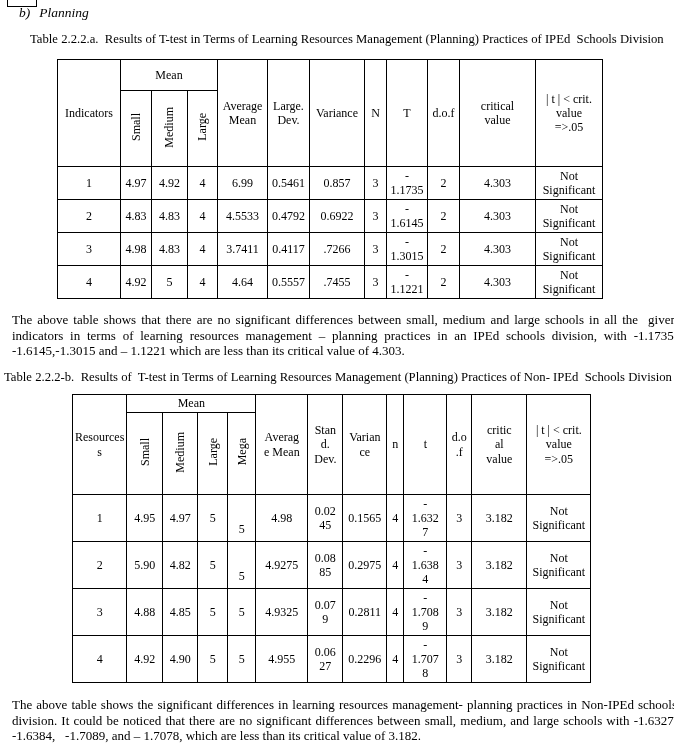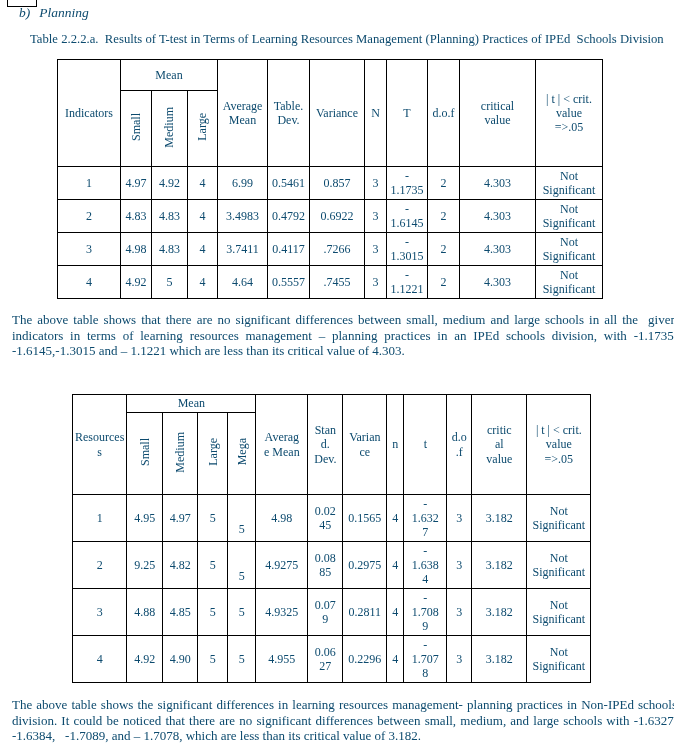--- a/index.html
+++ b/index.html
@@ -2,21 +2,21 @@
 <html><head>
 <meta charset="utf-8">
 <style>
   html, body { margin: 0; padding: 0; background: #ffffff; }
   .page {
     position: relative;
     width: 674px;
     height: 754px;
     background: #ffffff;
     font-family: "Liberation Serif", "DejaVu Serif", serif;
-    color: #0c4a6e;
+    color: #000000;
     overflow: hidden;
   }
   .artifact {
     position: absolute;
     left: 7px;
     top: -5px;
     width: 28px;
     height: 10px;
     border: 1px solid #000;
     background: #fff;
@@ -108,21 +108,21 @@
         <col style="width:32px">
         <col style="width:76px">
         <col style="width:67px">
     </colgroup>
     <thead>
       <tr class="mean-row">
         <th rowspan="2">Indicators</th>
         <th colspan="3">Mean</th>
         <th rowspan="2">Average
 Mean</th>
-        <th rowspan="2">Table.
+        <th rowspan="2">Large.
 Dev.</th>
         <th rowspan="2">Variance</th>
         <th rowspan="2">N</th>
         <th rowspan="2">T</th>
         <th rowspan="2">d.o.f</th>
         <th rowspan="2">critical
 value</th>
         <th rowspan="2">| t | &lt; crit.
 value
 =&gt;.05</th>
@@ -148,21 +148,21 @@
           <td>2</td>
           <td>4.303</td>
           <td>Not
 Significant</td>
         </tr>
         <tr>
           <td>2</td>
           <td>4.83</td>
           <td>4.83</td>
           <td>4</td>
-          <td>3.4983</td>
+          <td>4.5533</td>
           <td>0.4792</td>
           <td>0.6922</td>
           <td>3</td>
           <td>-
 1.6145</td>
           <td>2</td>
           <td>4.303</td>
           <td>Not
 Significant</td>
         </tr>
@@ -196,20 +196,21 @@
           <td>2</td>
           <td>4.303</td>
           <td>Not
 Significant</td>
         </tr>
       </tbody>
   </table>
 
   <div class="para p1">The above table shows that there are no significant differences between small, medium and large schools in all the  given indicators in terms of learning resources management – planning practices in an IPEd schools division, with -1.1735, -1.6145,-1.3015 and – 1.1221 which are less than its critical value of 4.303.</div>
 
+  <div class="caption cap2">Table 2.2.2-b.  Results of  T-test in Terms of Learning Resources Management (Planning) Practices of Non- IPEd  Schools Division</div>
 
   <table class="t2">
     <colgroup>
       <col style="width:53px">
         <col style="width:36px">
         <col style="width:35px">
         <col style="width:30px">
       <col style="width:28px">
         <col style="width:52px">
         <col style="width:35px">
@@ -265,21 +266,21 @@
           <td>-
 1.632
 7</td>
           <td>3</td>
           <td>3.182</td>
           <td>Not
 Significant</td>
         </tr>
         <tr>
           <td>2</td>
-          <td>9.25</td>
+          <td>5.90</td>
           <td>4.82</td>
           <td>5</td>
           <td class="vbottom">5</td>
           <td>4.9275</td>
           <td>0.08
 85</td>
           <td>0.2975</td>
           <td>4</td>
           <td>-
 1.638

